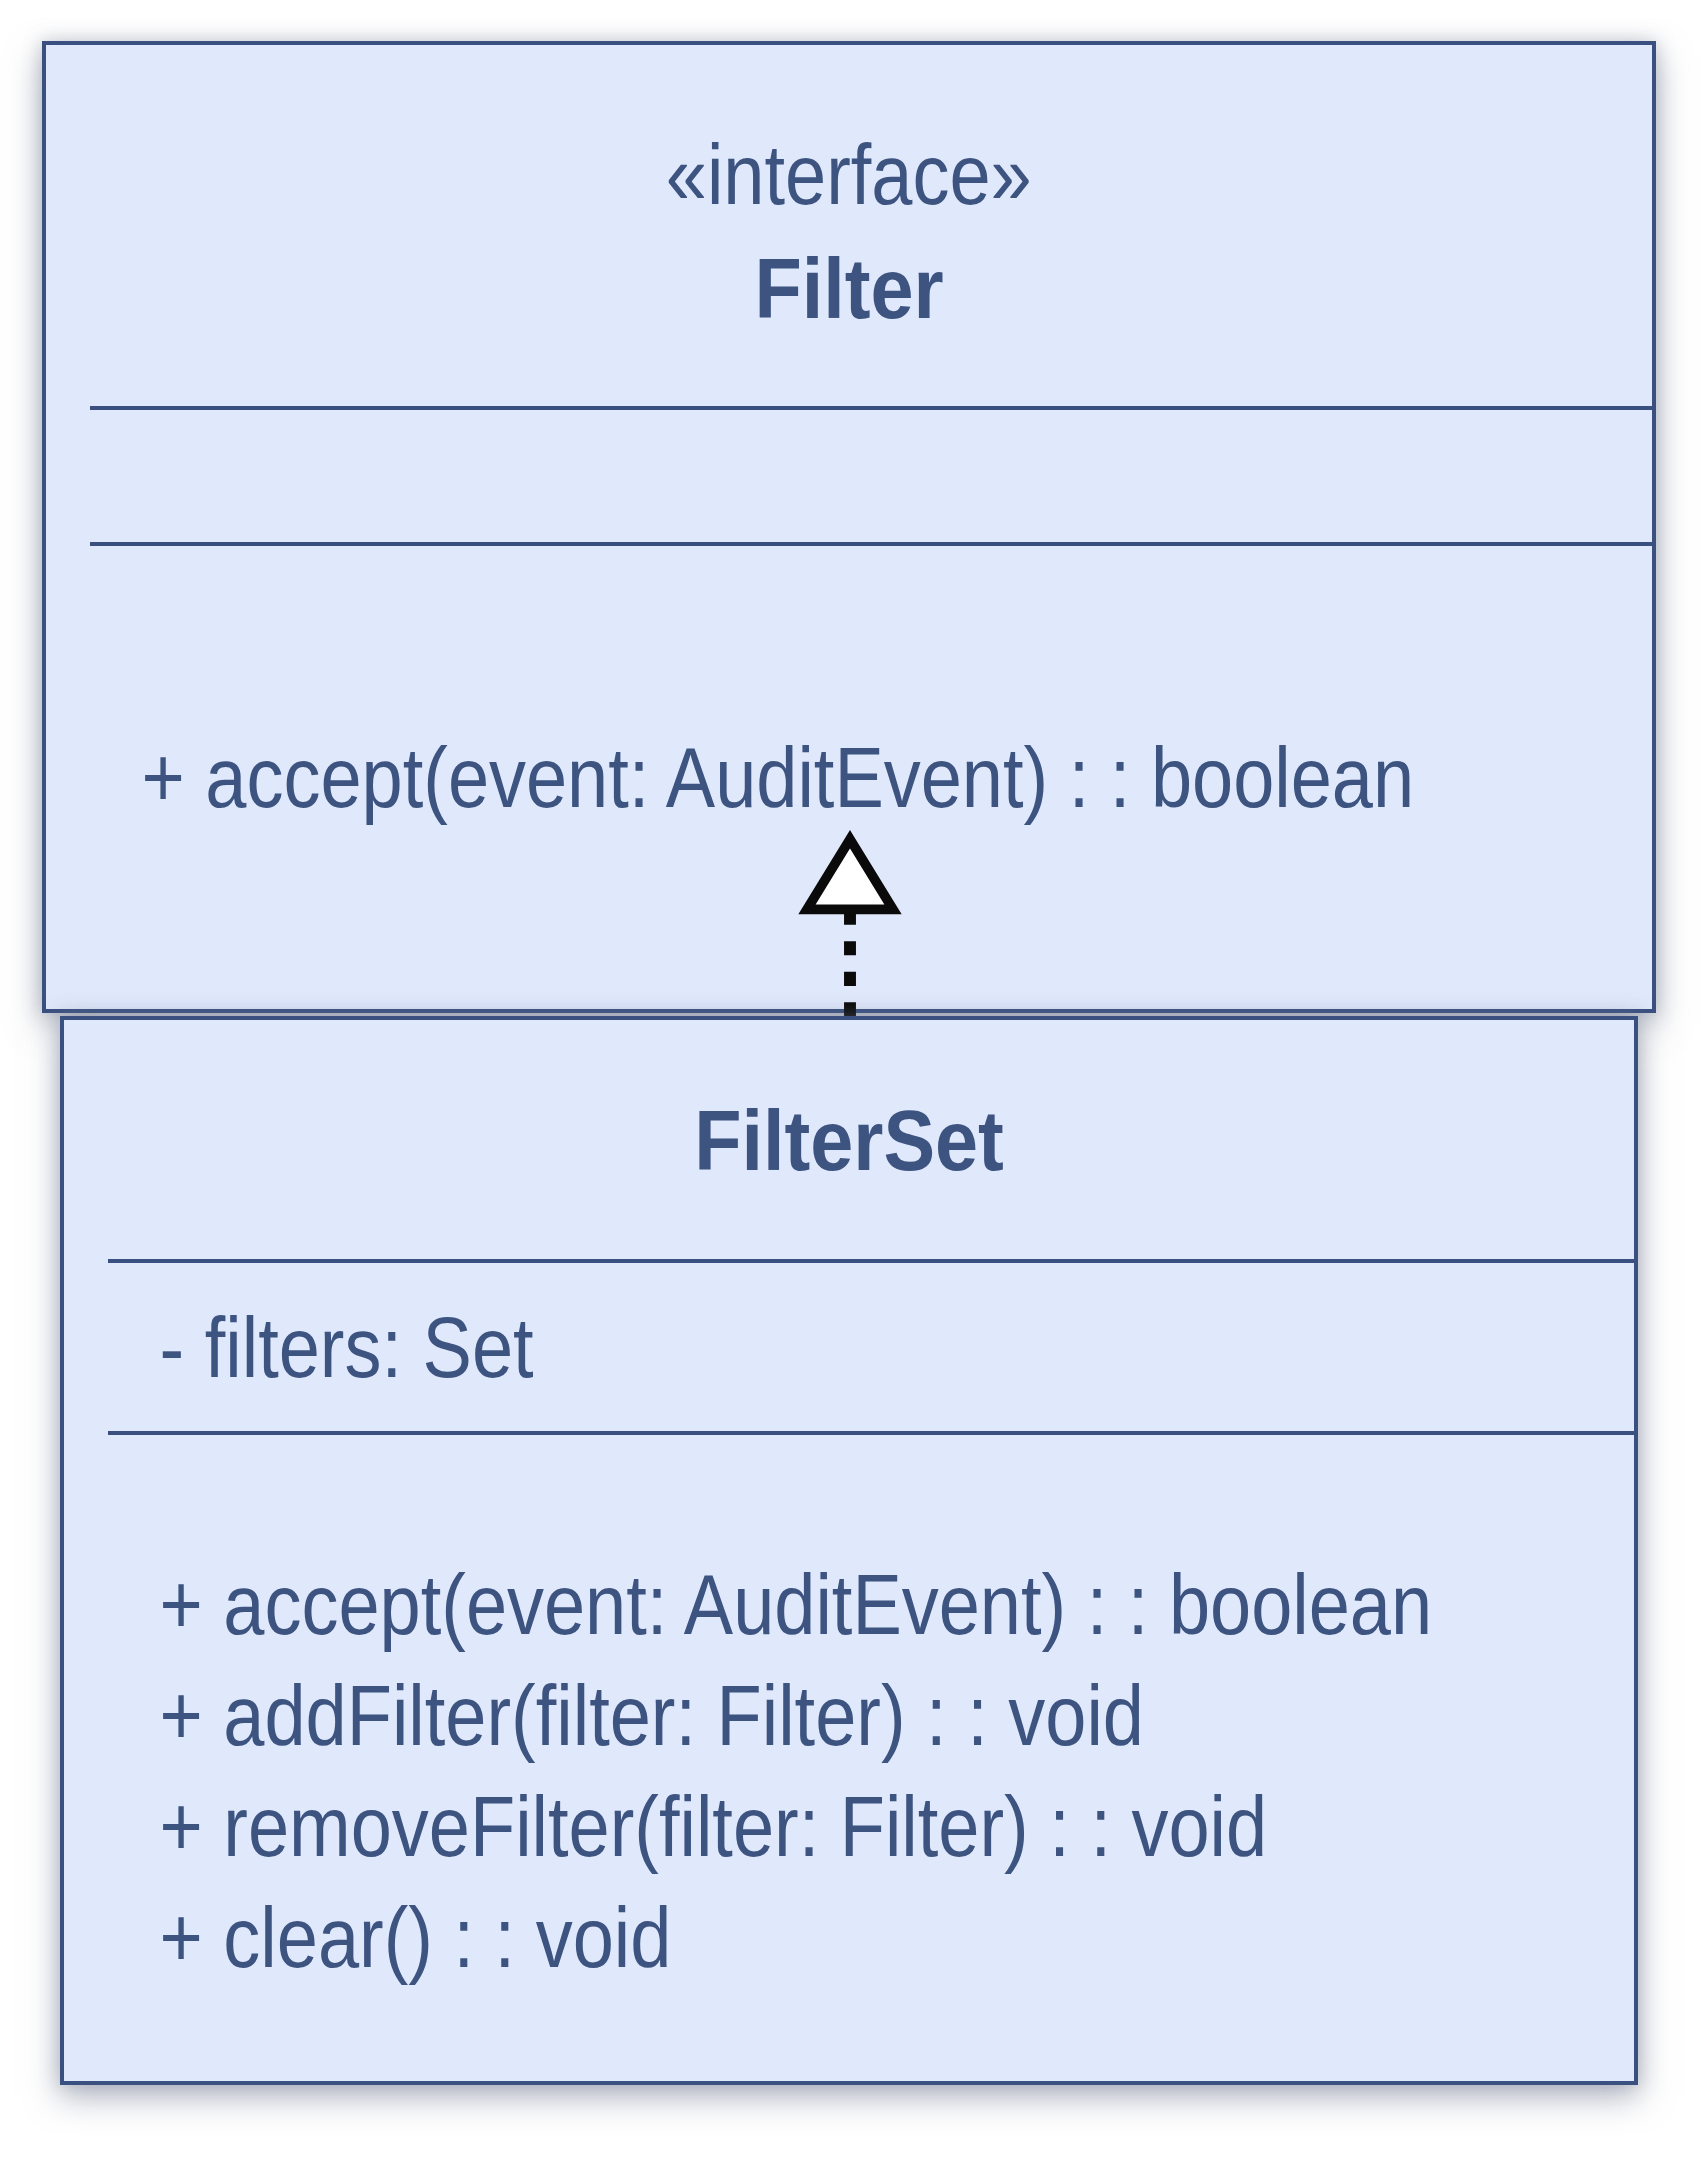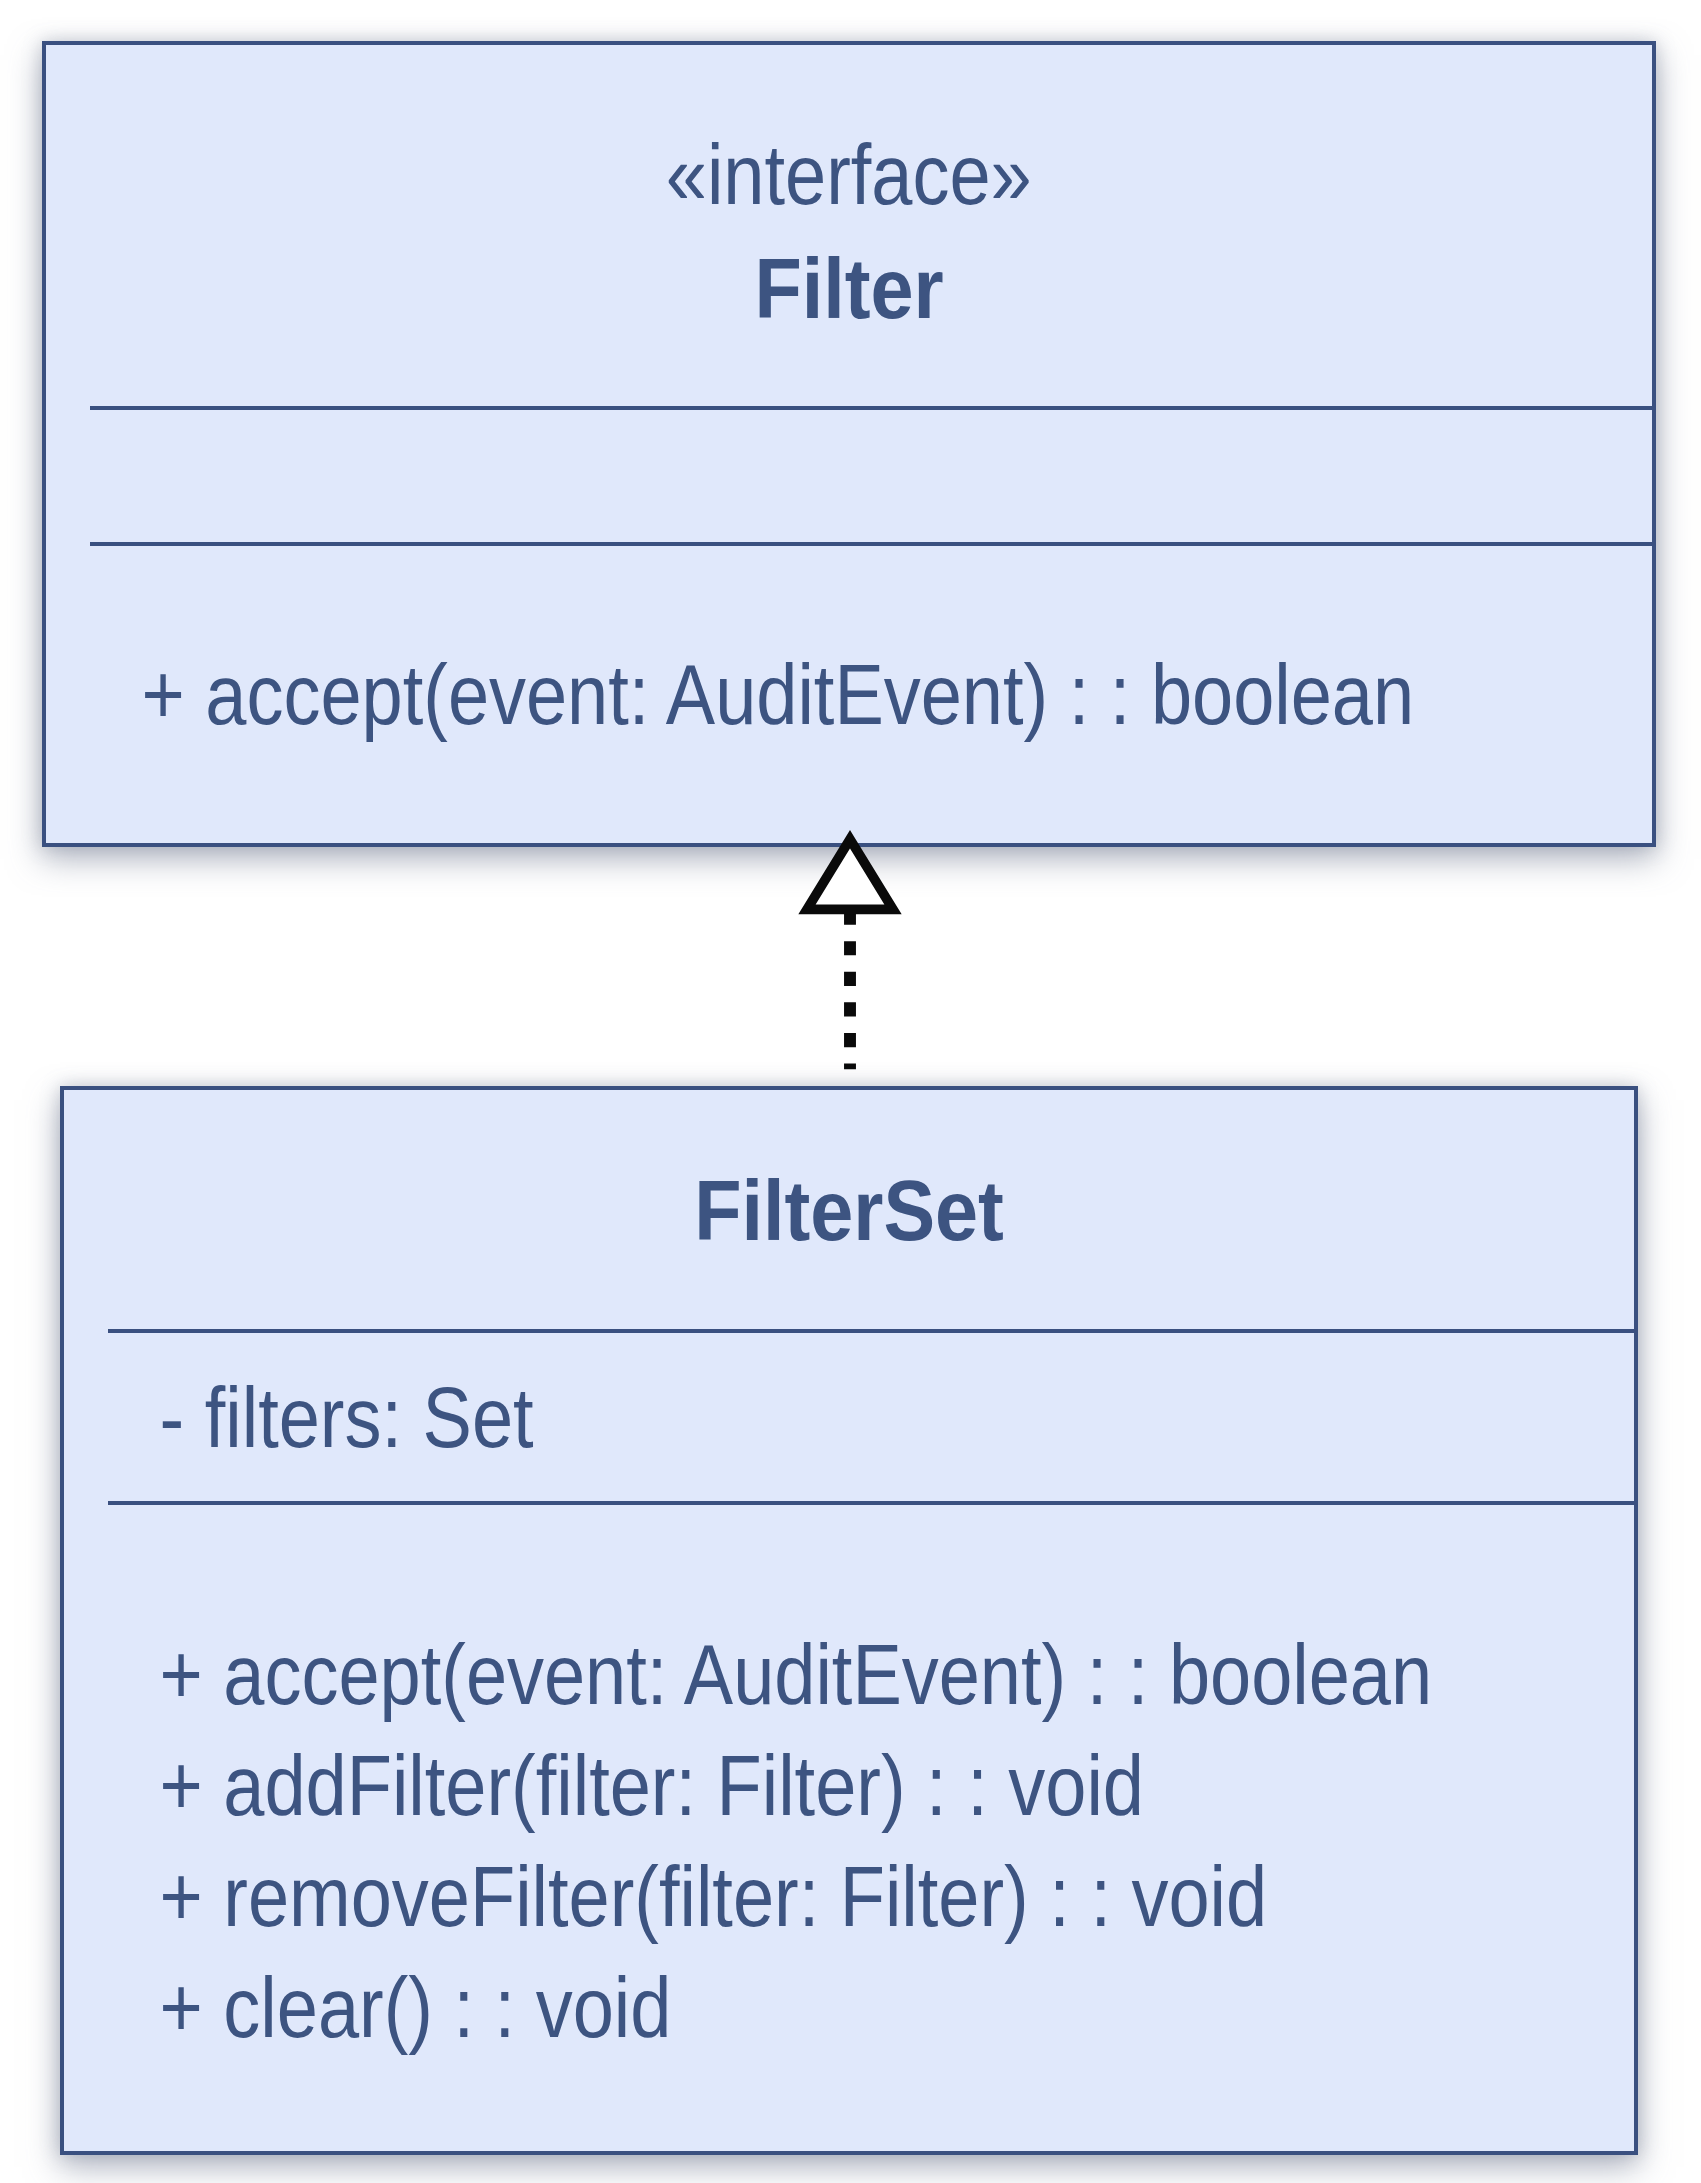--- a/index.html
+++ b/index.html
@@ -22,25 +22,25 @@
     border: 4.5px solid #3A5080;
     box-shadow: 0 12.5px 31px rgba(105, 115, 140, 0.50), 0 0 17px rgba(120, 130, 150, 0.35);
     display: flex;
     flex-direction: column;
     color: #3D5481;
   }
   #box-filter {
     left: 42px;
     top: 41px;
     width: 1614px;
-    height: 806px;
+    height: 972px;
   }
   #box-filterset {
     left: 60px;
-    top: 1086px;
+    top: 1016px;
     width: 1578px;
     height: 1069px;
   }
   .compartment {
     box-sizing: border-box;
     display: flex;
     flex-direction: column;
     justify-content: center;
   }
   .compartment.divided {

